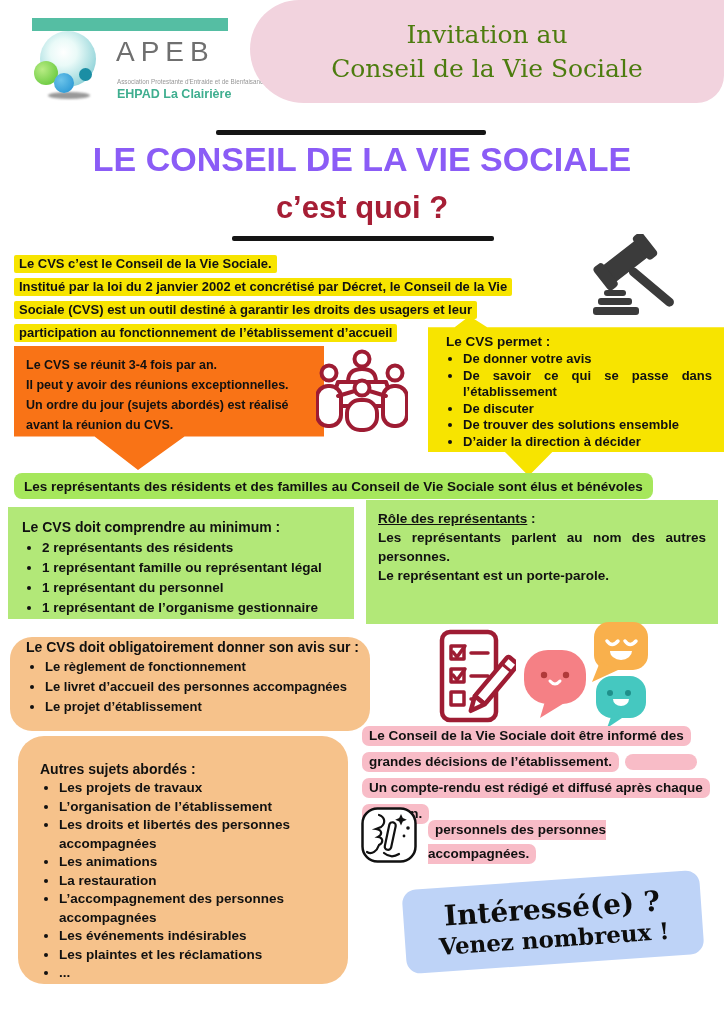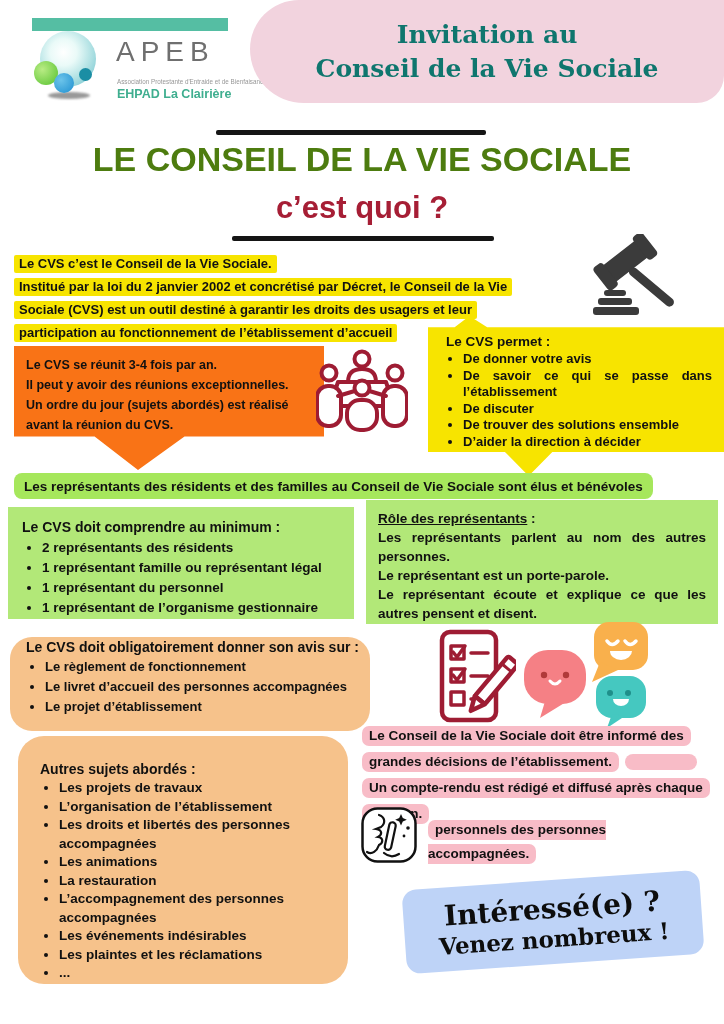--- a/index.html
+++ b/index.html
@@ -17,28 +17,28 @@
   .sph-teal{left:45px;top:37px;width:13px;height:13px;background:#1b8ea4;}
   .sph-shadow{position:absolute;left:14px;top:61px;width:42px;height:7px;border-radius:50%;
     background:rgba(70,70,70,.55);filter:blur(1px);}
   .apeb{position:absolute;left:116px;top:36px;font-size:28px;letter-spacing:6px;color:#6f6f6f;}
   .apeb-tag{position:absolute;left:117px;top:78px;font-size:6.3px;color:#979797;white-space:nowrap;}
   .ehpad{position:absolute;left:117px;top:87px;font-size:12.5px;font-weight:bold;color:#3FAE8F;}
 
   .inv-banner{position:absolute;right:0;top:0;width:474px;height:103px;background:#F2D3DE;
     border-radius:50px 0 28px 55px;display:flex;flex-direction:column;align-items:center;
     justify-content:center;gap:5px;}
-  .inv-line{font-family:"DejaVu Serif",serif;font-weight:700;font-size:25px;color:#0f766e;}
+  .inv-line{font-family:"DejaVu Serif",serif;font-weight:400;font-size:25px;color:#4d7c0f;}
 
   
   .rule{position:absolute;height:4.5px;background:#151515;border-radius:2px;}
   .rule-top{left:216px;top:130px;width:270px;}
   .rule-bottom{left:232px;top:236px;width:262px;}
   .main-title{position:absolute;left:0;top:140px;width:724px;text-align:center;
-    color:#4d7c0f;font-weight:bold;font-size:34px;}
+    color:#8b5cf6;font-weight:bold;font-size:34px;}
   .main-sub{position:absolute;left:0;top:190px;width:724px;text-align:center;
     color:#A61E35;font-weight:bold;font-size:31px;}
 
   
   .hl-line{line-height:21px;margin-bottom:1px;}
   .hl-y{background:#F7E400;padding:1px 5px 2px 5px;font-size:13px;font-weight:bold;border-radius:2px;}
   .hl-p{background:#F8BCC7;padding:2px 7px 3px 7px;font-size:13.5px;font-weight:bold;border-radius:7px;}
   .intro{position:absolute;left:14px;top:252px;width:600px;}
 
   .informed{position:absolute;left:362px;top:723px;width:362px;}
@@ -196,21 +196,20 @@
       <li>1 représentant famille ou représentant légal</li>
       <li>1 représentant du personnel</li>
       <li>1 représentant de l’organisme gestionnaire</li>
     </ul>
   </div>
 
   <div class="role-box">
     <div class="bx-title"><span class="role-title-u">Rôle des représentants</span><span> :</span></div>
     <p>Les représentants parlent au nom des autres personnes.</p>
     <p>Le représentant est un porte-parole.</p>
-    <p>Le représentant écoute et explique ce que les autres pensent et disent.</p>
   </div>
 
   <div class="opinion-box">
     <div class="bx-title">Le CVS doit obligatoirement donner son avis sur :</div>
     <ul>
       <li>Le règlement de fonctionnement</li>
       <li>Le livret d’accueil des personnes accompagnées</li>
       <li>Le projet d’établissement</li>
     </ul>
   </div>

